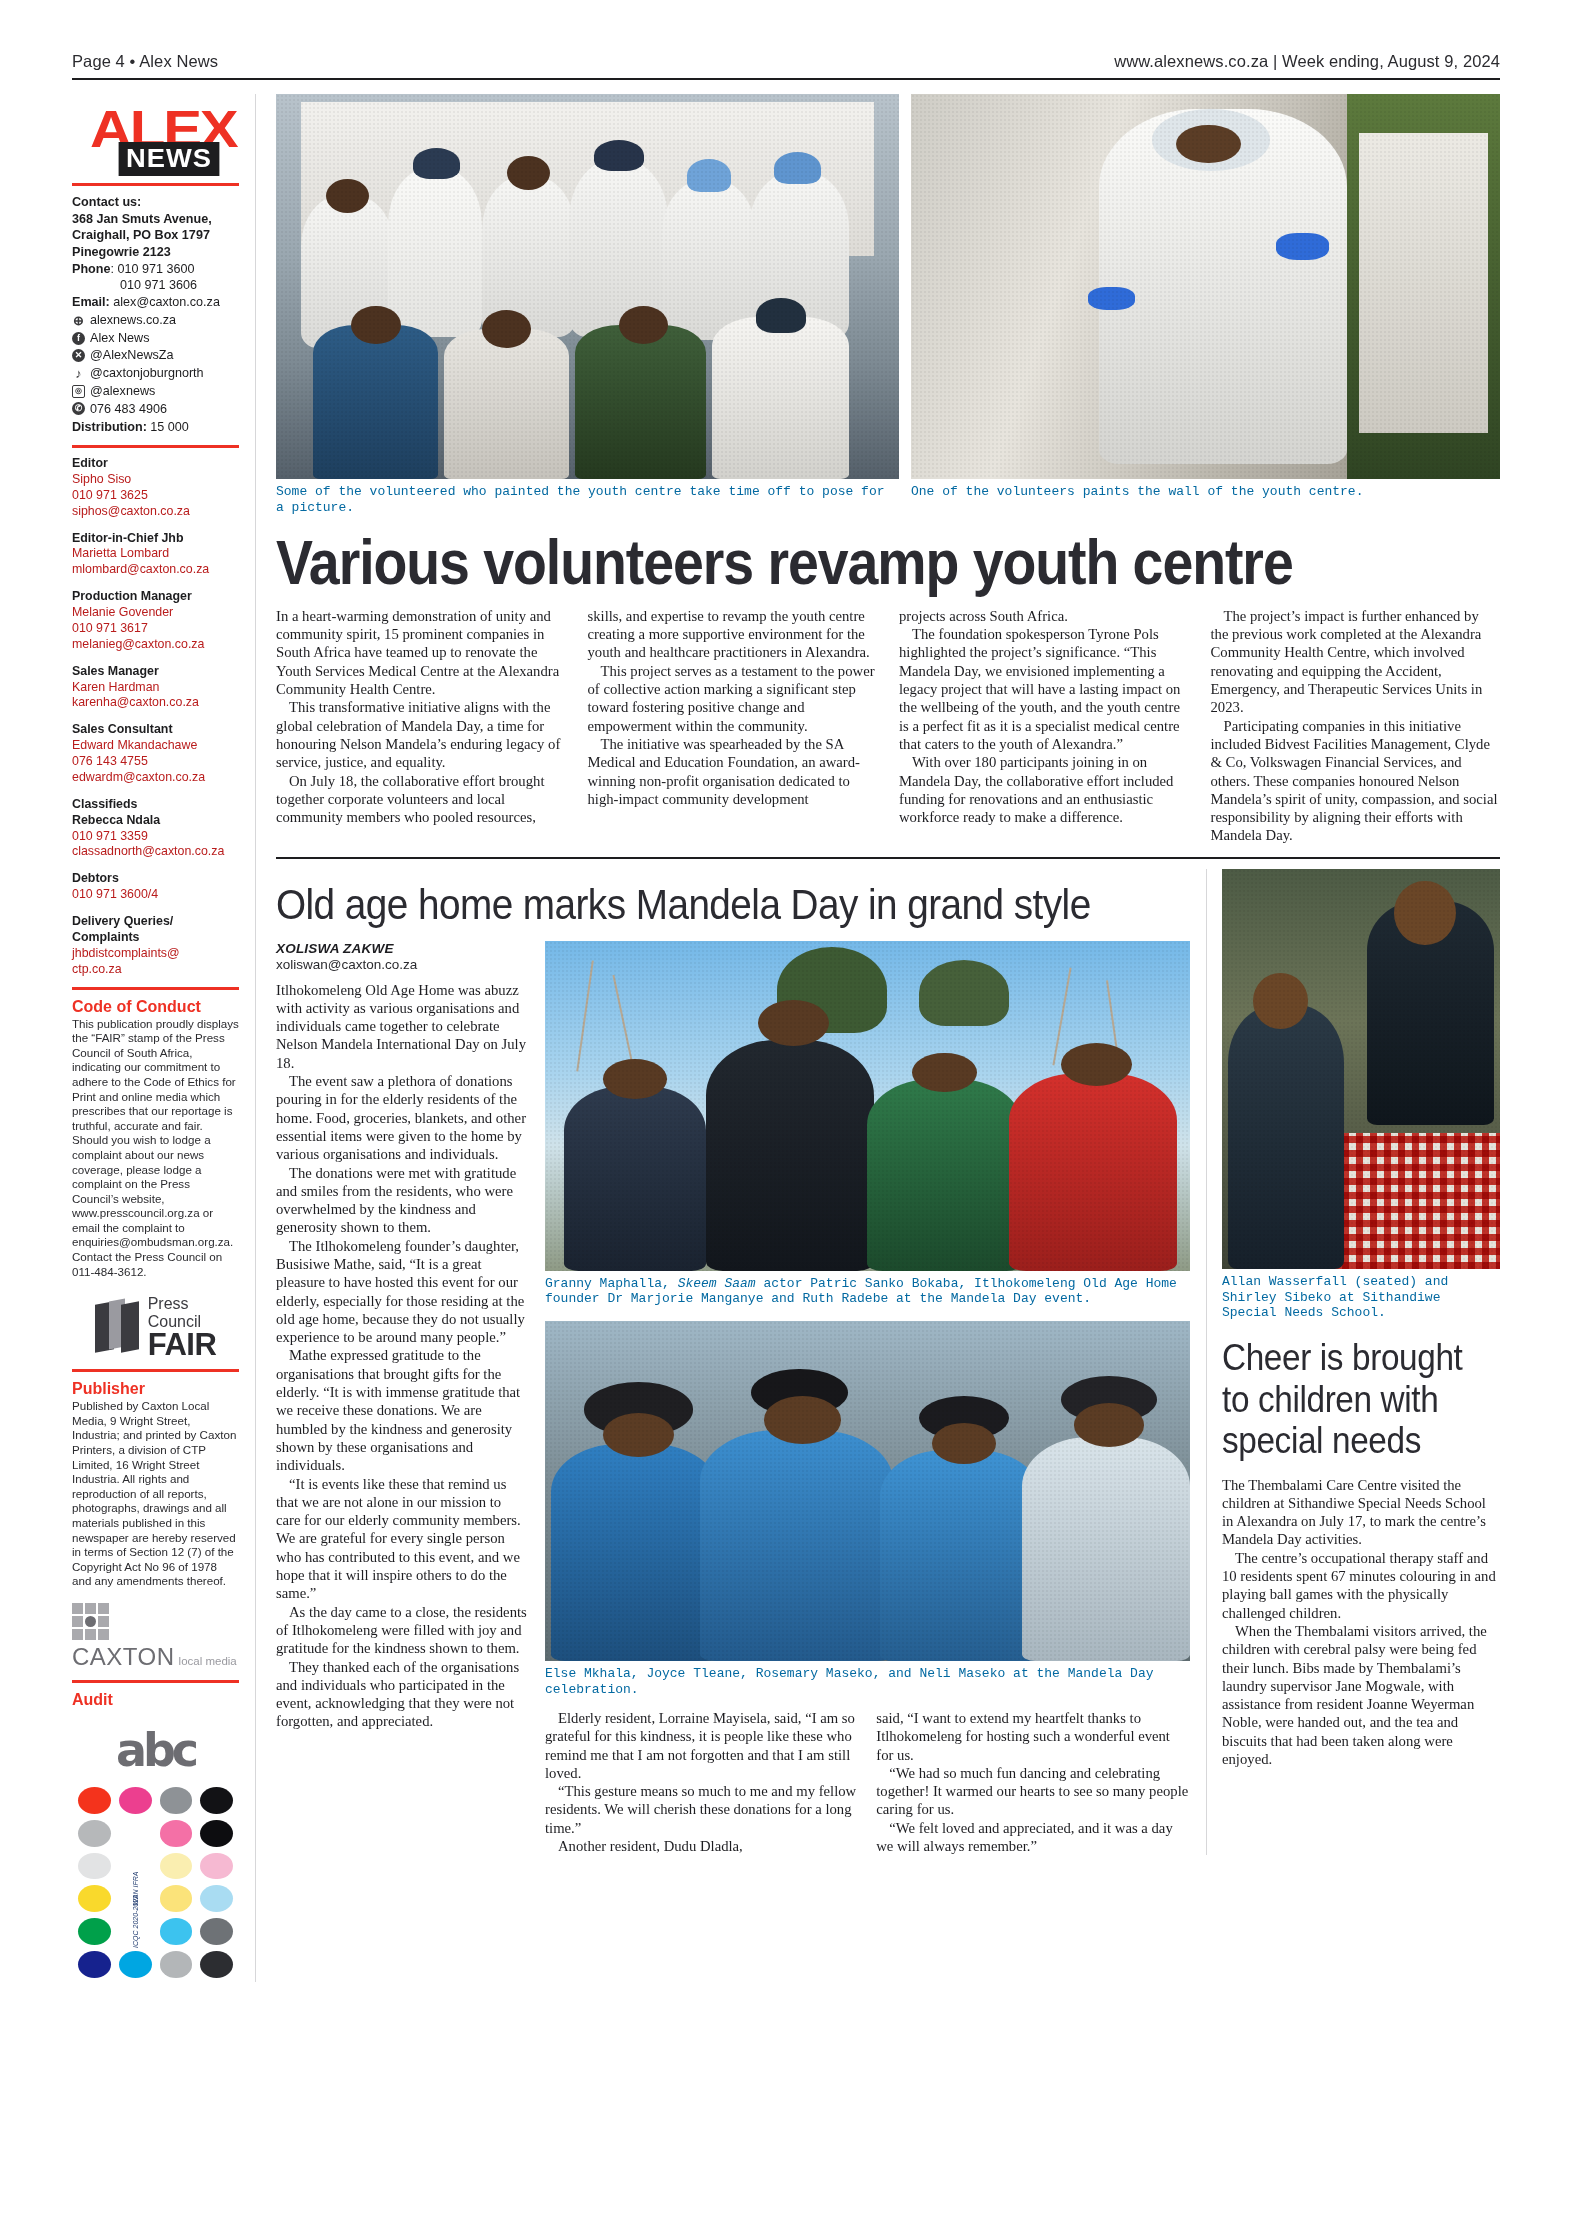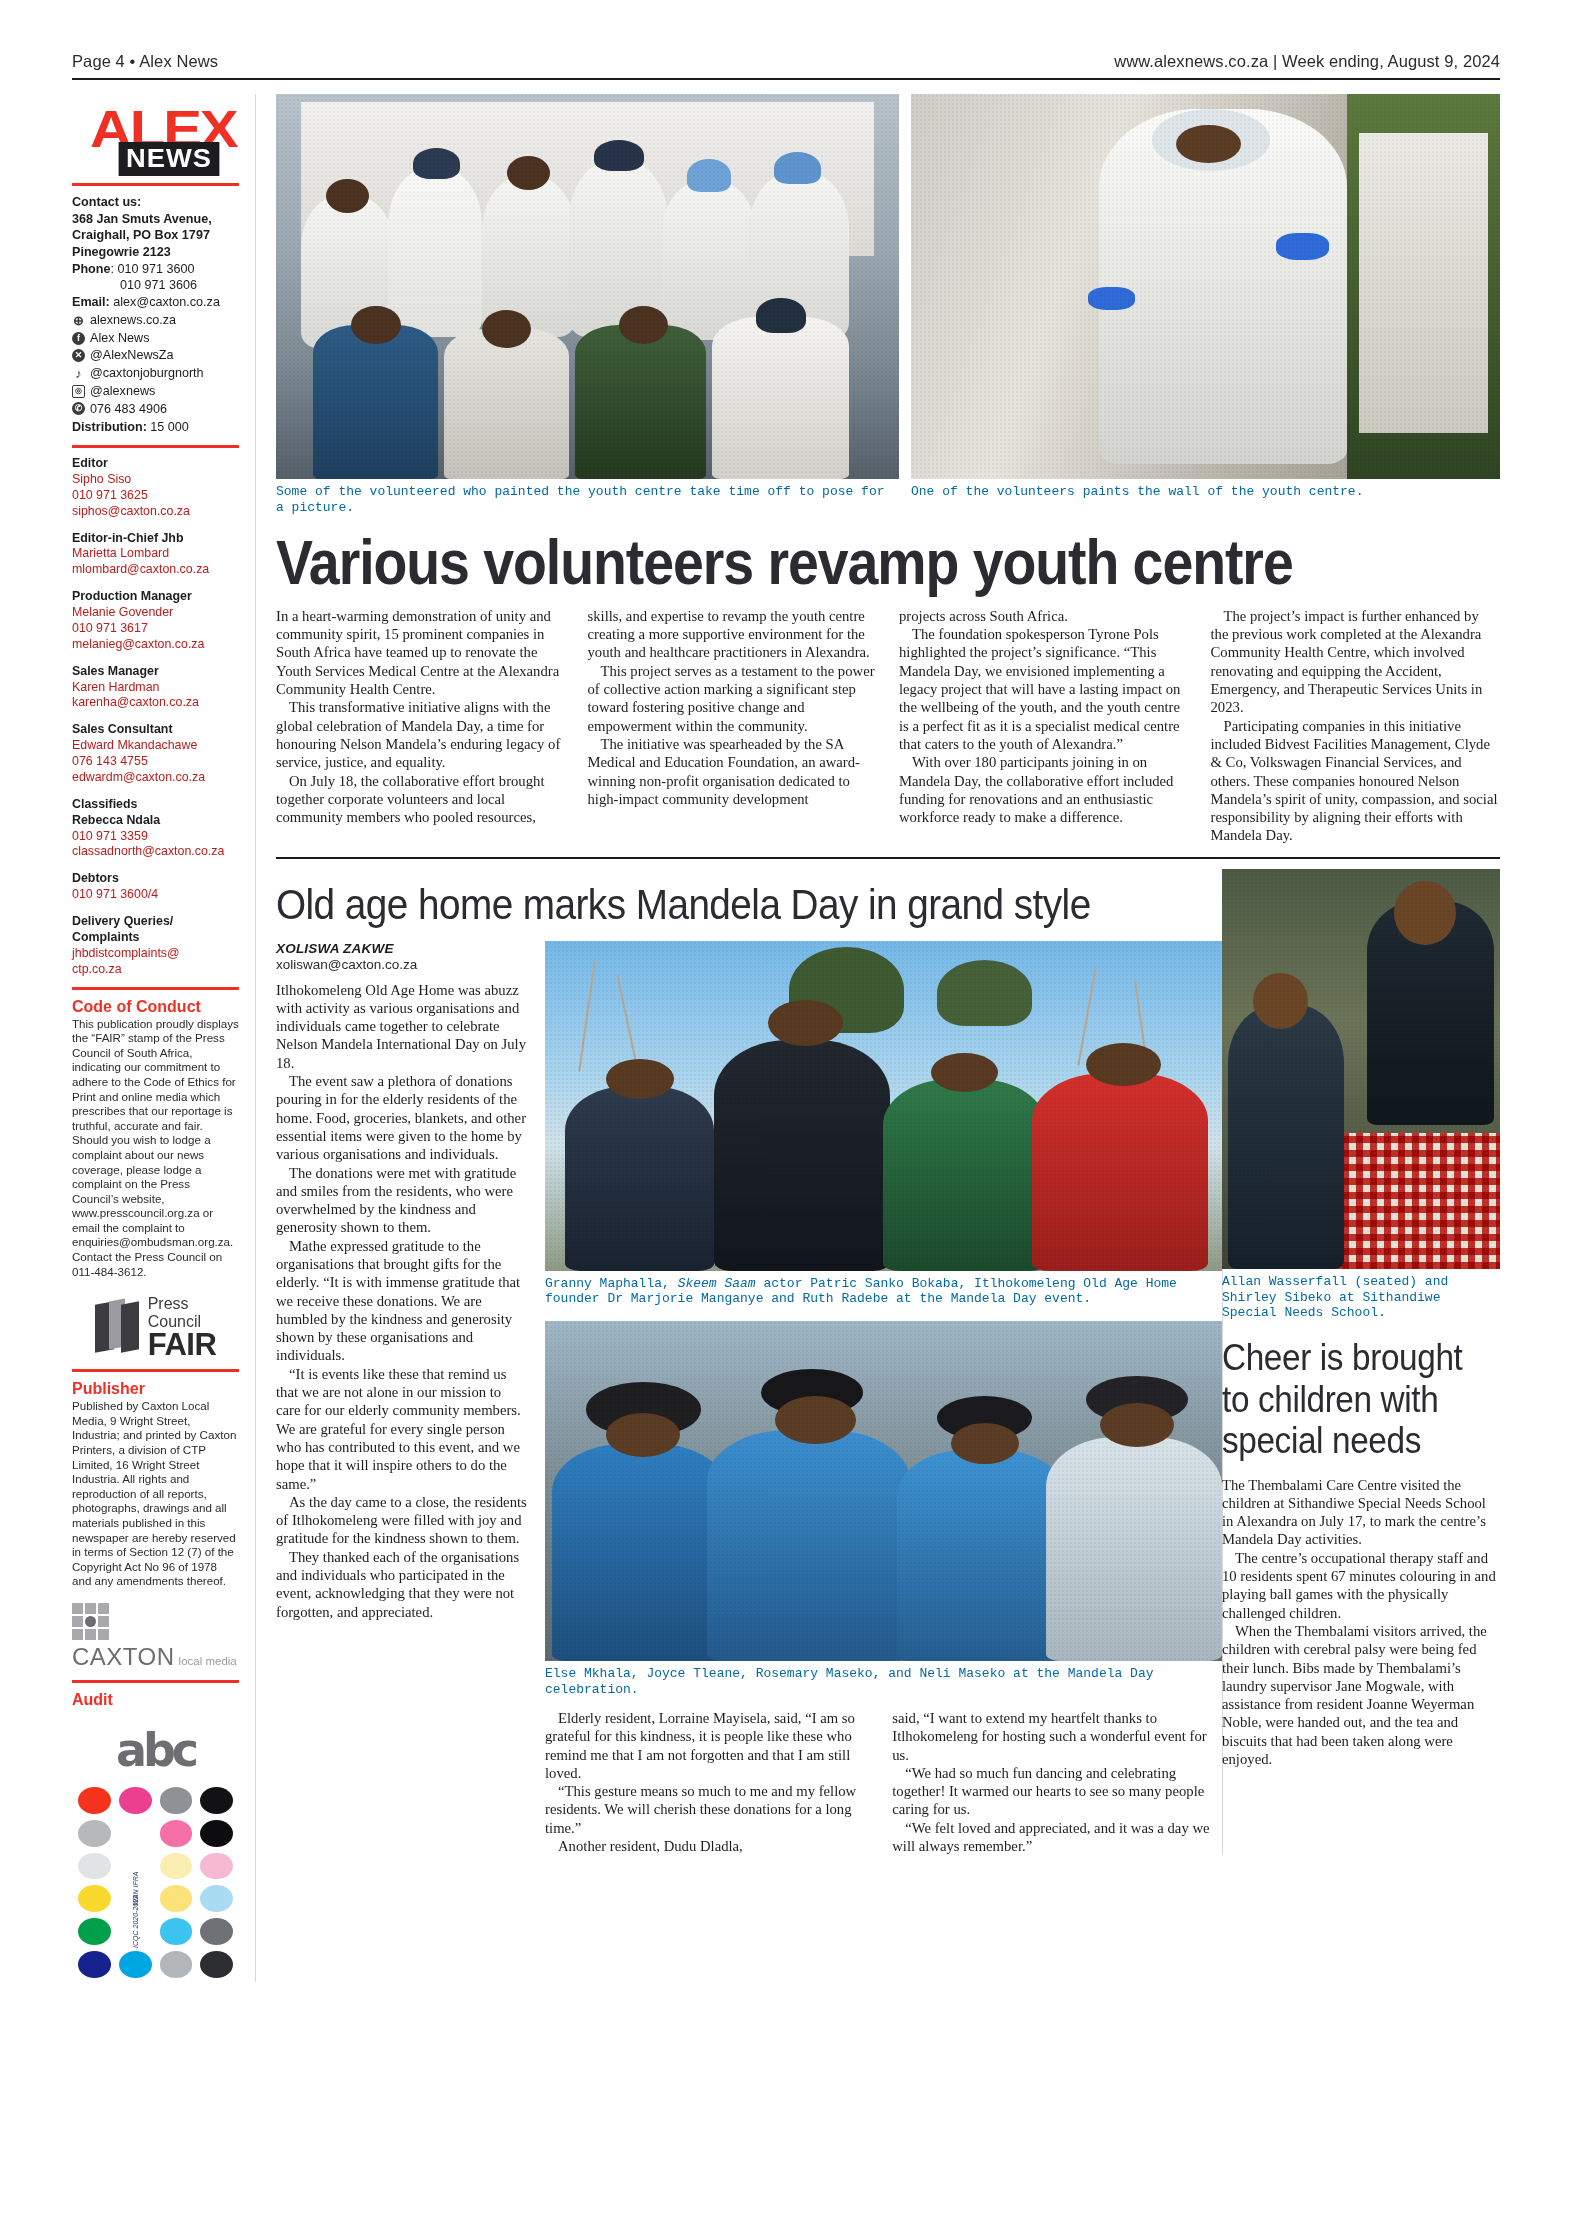--- a/index.html
+++ b/index.html
@@ -440,34 +440,35 @@
           </div>
           <div class="body-txt" style="flex:1;">
             <p>The project’s impact is further enhanced by the previous work completed at the Alexandra Community Health Centre, which involved renovating and equipping the Accident, Emergency, and Therapeutic Services Units in 2023.</p>
             <p>Participating companies in this initiative included Bidvest Facilities Management, Clyde &amp; Co, Volkswagen Financial Services, and others. These companies honoured Nelson Mandela’s spirit of unity, compassion, and social responsibility by aligning their efforts with Mandela Day.</p>
           </div>
         </div>
 
         <div class="rule-blk"></div>
       </div>
 
-      <div style="display:flex; margin-top:10px;">
+      <div style="display:flex; gap:16px; margin-top:10px;">
 
         <div style="flex:1 1 auto;">
           <div class="hl-2">Old age home marks Mandela Day in grand style</div>
 
           <div style="display:flex; gap:16px;">
 
             <div style="flex:0 0 253px;">
               <div class="byline">XOLISWA ZAKWE</div>
               <div class="byline-mail">xoliswan@caxton.co.za</div>
               <div class="body-txt" style="margin-top:9px;">
                 <p class="first">Itlhokomeleng Old Age Home was abuzz with activity as various organisations and individuals came together to celebrate Nelson Mandela International Day on July 18.</p>
                 <p>The event saw a plethora of donations pouring in for the elderly residents of the home. Food, groceries, blankets, and other essential items were given to the home by various organisations and individuals.</p>
                 <p>The donations were met with gratitude and smiles from the residents, who were overwhelmed by the kindness and generosity shown to them.</p>
+                <p>The Itlhokomeleng founder’s daughter, Busisiwe Mathe, said, “It is a great pleasure to have hosted this event for our elderly, especially for those residing at the old age home, because they do not usually experience to be around many people.”</p>
                 <p>Mathe expressed gratitude to the organisations that brought gifts for the elderly. “It is with immense gratitude that we receive these donations. We are humbled by the kindness and generosity shown by these organisations and individuals.</p>
                 <p>“It is events like these that remind us that we are not alone in our mission to care for our elderly community members. We are grateful for every single person who has contributed to this event, and we hope that it will inspire others to do the same.”</p>
                 <p>As the day came to a close, the residents of Itlhokomeleng were filled with joy and gratitude for the kindness shown to them.</p>
                 <p>They thanked each of the organisations and individuals who participated in the event, acknowledging that they were not forgotten, and appreciated.</p>
               </div>
             </div>
 
             <div style="flex:1 1 auto;">
 
               <div class="photo ph3" style="height:330px;">

